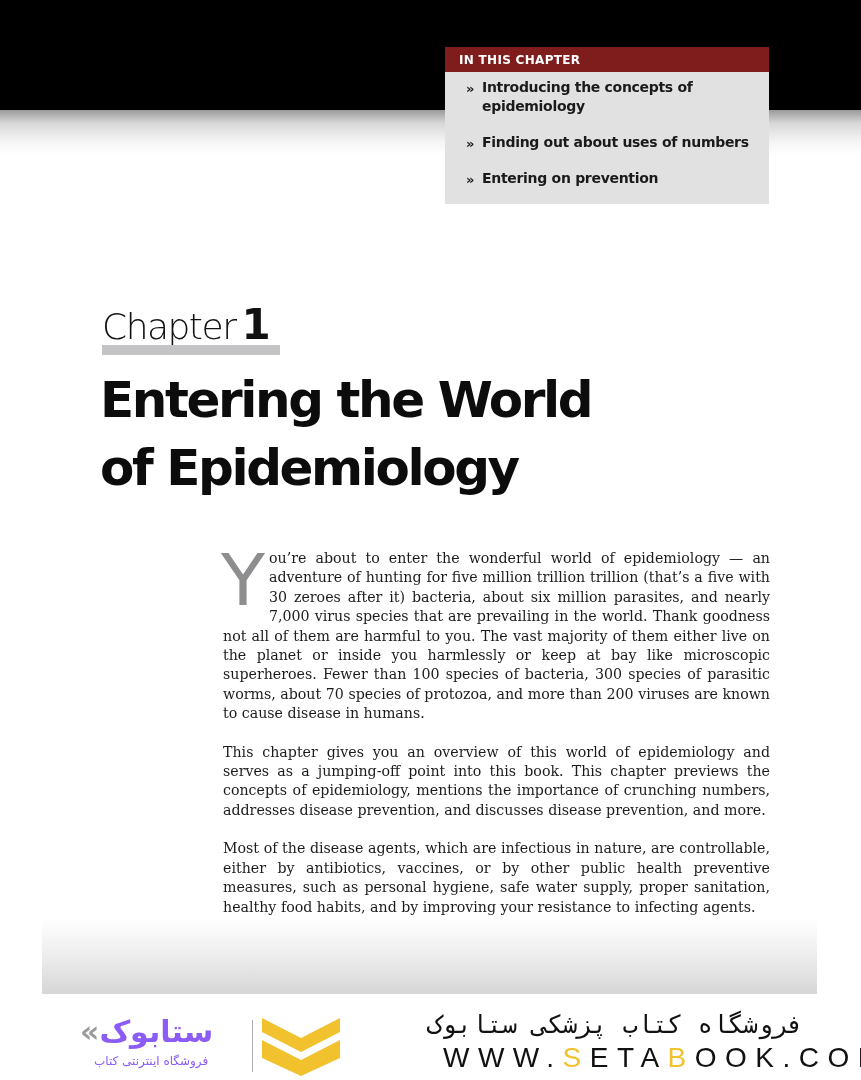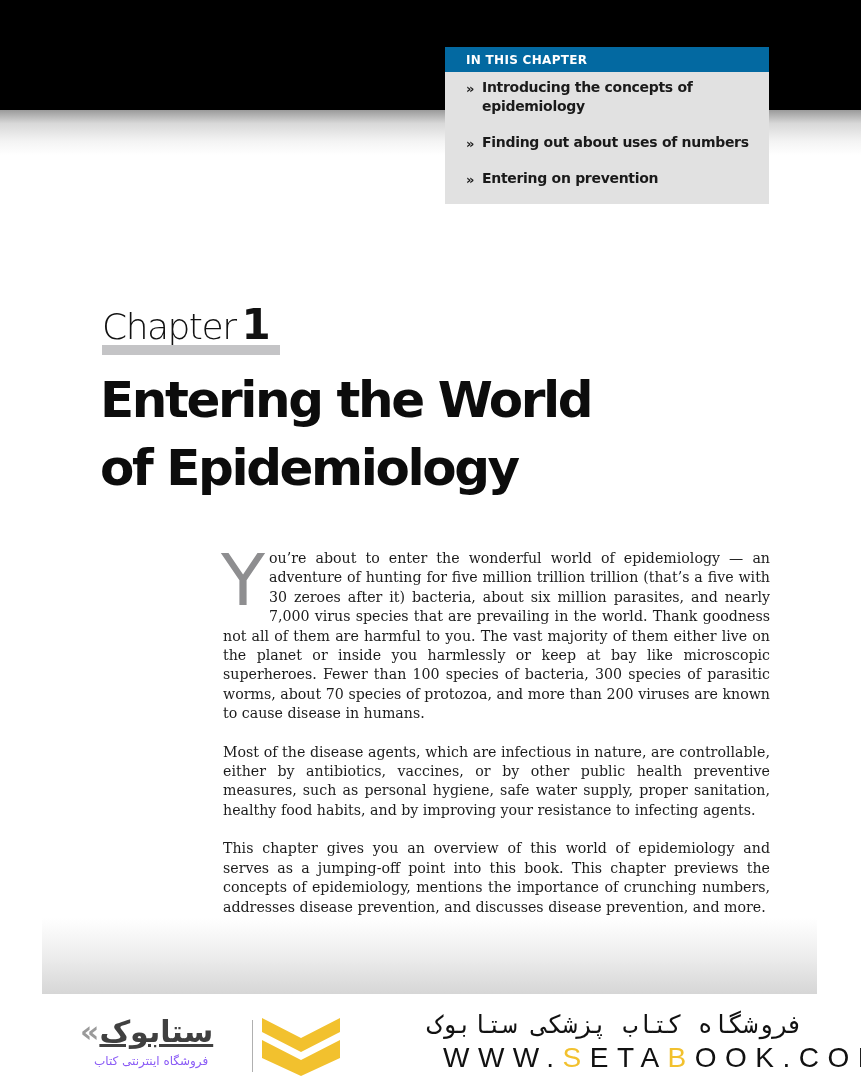--- a/index.html
+++ b/index.html
@@ -14,24 +14,24 @@
   }
   .top-shadow {
     position: absolute; left: 0; top: 110px; width: 861px; height: 45px;
     background: linear-gradient(to bottom, #9a9a9a 0%, #d8d8d8 30%, #f4f4f4 70%, #ffffff 100%);
   }
   .chapter-box {
     position: absolute; left: 445px; top: 47px; width: 324px; height: 157px;
     background: #e1e1e1;
   }
   .chapter-box .box-header {
-    height: 25px; background: #0369a1; color: #ffffff;
+    height: 25px; background: #7f1d1d; color: #ffffff;
     font-family: "DejaVu Sans", sans-serif; font-weight: bold;
     font-size: 12px; letter-spacing: 0.3px;
-    padding-left: 21px; line-height: 27px;
+    padding-left: 14px; line-height: 27px;
   }
   .chapter-box ul { list-style: none; margin: 0; padding: 6px 0 0 21px; }
   .chapter-box li {
     position: relative; padding-left: 16px;
     font-family: "DejaVu Sans", sans-serif; font-weight: bold;
     font-size: 14px; line-height: 19px; color: #1a1a1a;
     margin-bottom: 17px; letter-spacing: -0.3px;
   }
   .chapter-box li .bullet {
     position: absolute; left: 0; top: 1px; font-size: 13px;
@@ -71,21 +71,21 @@
     background: linear-gradient(to bottom, #ffffff 0%, #ededed 50%, #d6d6d6 100%);
   }
   .footer {
     position: absolute; left: 0; top: 994px; width: 861px; height: 86px; background: #fff;
   }
   .logo-area { position: absolute; left: 80px; top: 1014px; width: 260px; height: 60px; }
   .logo-text {
     position: absolute; left: 0; top: 0; font-family: "DejaVu Sans", sans-serif;
     font-size: 30px; font-weight: bold; color: #9a9a9a; letter-spacing: -1px;
   }
-  .logo-text .y { color: #404040; text-decoration: underline; }
+  .logo-text .y { color: #8b5cf6; }
   .logo-sub {
     position: absolute; left: 14px; top: 40px; font-size: 12px; color: #8b5cf6;
     font-family: "DejaVu Sans", sans-serif;
   }
   .logo-divider {
     position: absolute; left: 252px; top: 1020px; width: 1px; height: 52px; background: #b0b0b0;
   }
   .logo-chevrons { position: absolute; left: 262px; top: 1018px; width: 78px; height: 58px; }
   .shop-fa {
     position: absolute; right: 58px; top: 1010px; font-family: Liberation Mono, monospace;
@@ -126,22 +126,22 @@
 </div>
 <div class="chapter-underline"></div>
 
 <h1 class="chapter-title">
   <span>Entering the World</span><br>
   <span>of Epidemiology</span>
 </h1>
 
 <div class="body-text">
   <p><span class="dropcap">Y</span><span>ou’re about to enter the wonderful world of epidemiology — an adventure of hunting for five million trillion trillion (that’s a five with 30 zeroes after it) bacteria, about six million parasites, and nearly 7,000 virus species that are prevailing in the world. Thank goodness not all of them are harmful to you. The vast majority of them either live on the planet or inside you harmlessly or keep at bay like microscopic superheroes. Fewer than 100 species of bacteria, 300 species of parasitic worms, about 70 species of protozoa, and more than 200 viruses are known to cause disease in humans.</span></p>
+  <p>This chapter gives you an overview of this world of epidemiology and serves as a jumping-off point into this book. This chapter previews the concepts of epidemiology, mentions the importance of crunching numbers, addresses disease prevention, and discusses disease prevention, and more.</p>
   <p>Most of the disease agents, which are infectious in nature, are controllable, either by antibiotics, vaccines, or by other public health preventive measures, such as personal hygiene, safe water supply, proper sanitation, healthy food habits, and by improving your resistance to infecting agents.</p>
-  <p>This chapter gives you an overview of this world of epidemiology and serves as a jumping-off point into this book. This chapter previews the concepts of epidemiology, mentions the importance of crunching numbers, addresses disease prevention, and discusses disease prevention, and more.</p>
 </div>
 
 <div class="bottom-shadow"></div>
 
 <div class="footer"></div>
 
 <div class="logo-area">
   <div class="logo-text">
     <span style="color:#9a9a9a">«</span><span class="y">ستابوک</span>
   </div>

